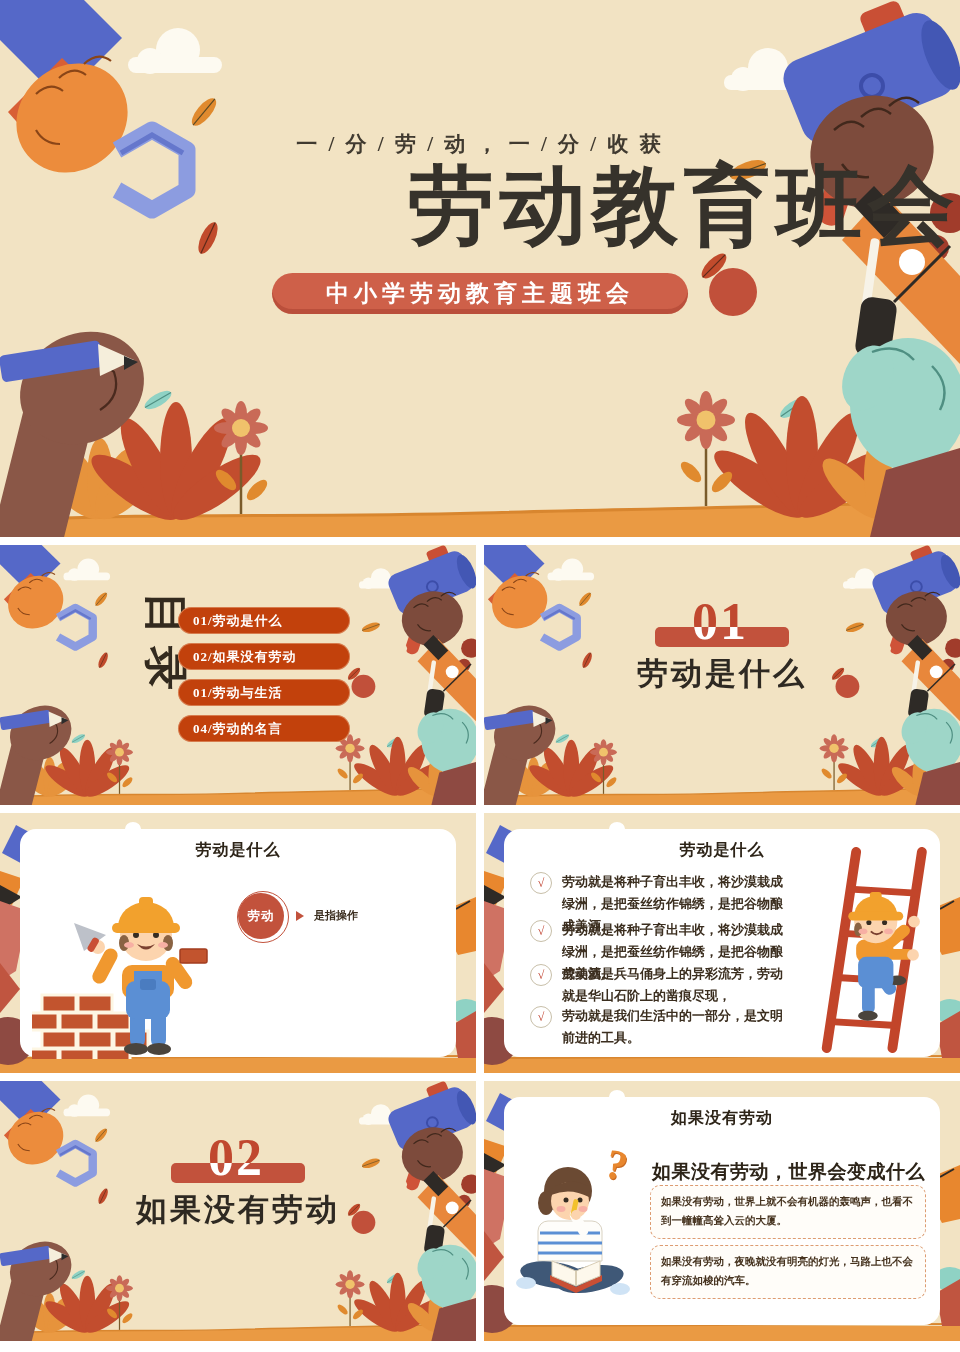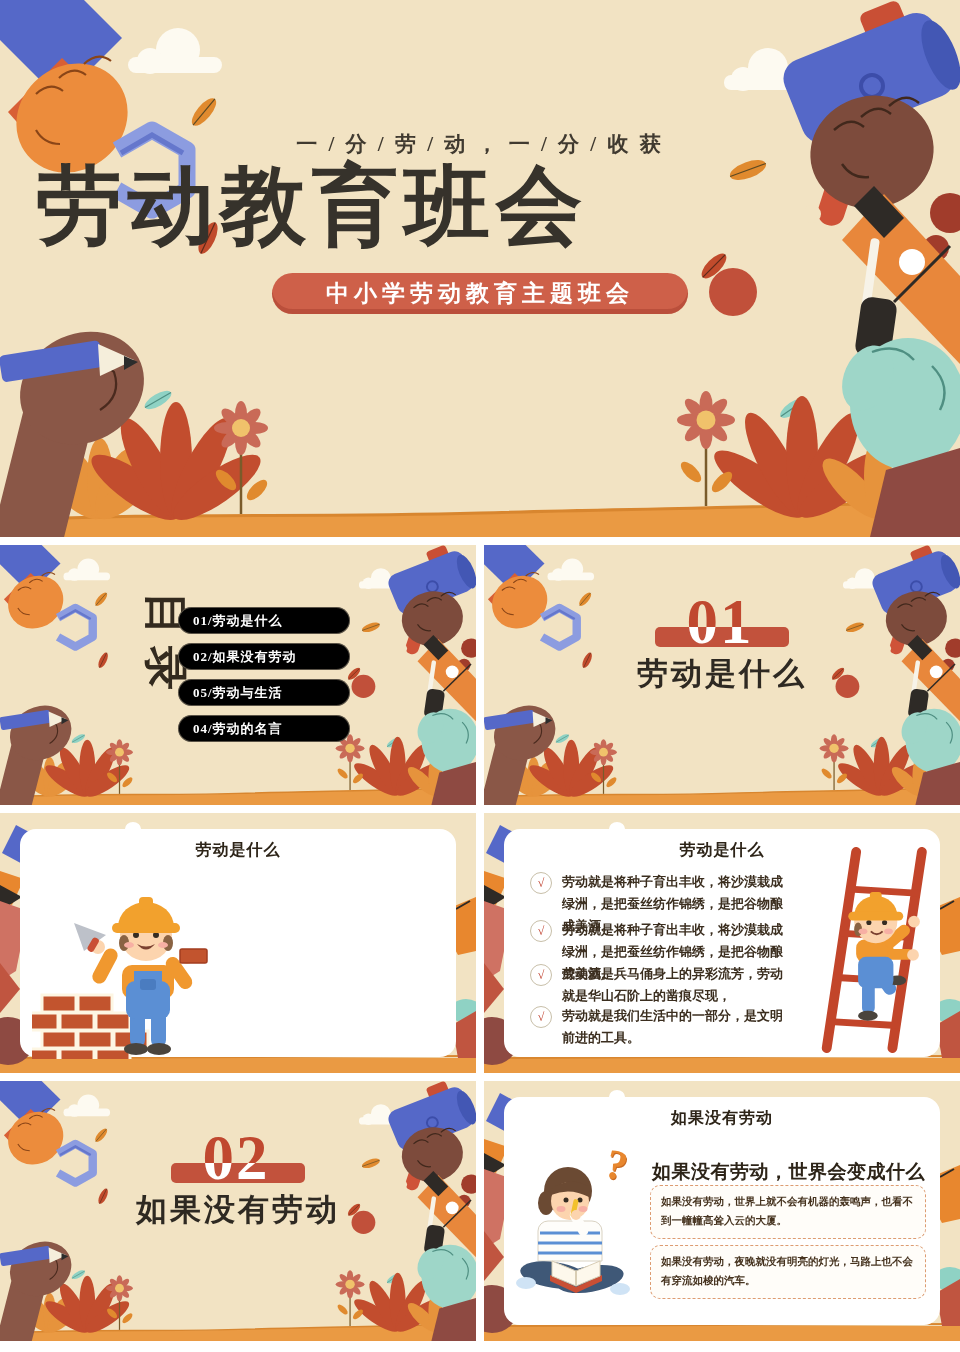--- a/index.html
+++ b/index.html
@@ -13,42 +13,42 @@
   #s5{left:484px;top:813px;width:476px;height:260px;}
   #s6{left:0;top:1081px;width:476px;height:260px;}
   #s7{left:484px;top:1081px;width:476px;height:260px;}
   .bg{position:absolute;inset:0;z-index:0;}
   .bg svg{position:absolute;inset:0;width:100%;height:100%;display:block;}
   .fg{position:absolute;inset:0;z-index:2;}
 
   
   .cover-tagline{position:absolute;left:0;right:0;top:130px;text-align:center;
     font-size:21px;letter-spacing:3px;color:#403a30;}
-  .cover-title{position:absolute;left:0;right:0;top:156px;text-align:left;
+  .cover-title{position:absolute;left:0;right:0;top:156px;text-align:right;
     font-size:86px;line-height:100px;letter-spacing:6px;color:#36322b;font-weight:900;padding-left:36px;}
   .cover-pill{position:absolute;left:50%;top:273px;transform:translateX(-50%);
     background:#ce6049;color:#fff;font-size:23px;letter-spacing:5px;
     padding:5px 54px;border-radius:22px;white-space:nowrap;
     box-shadow:inset 0 -5px 0 rgba(140,40,25,.30);}
 
   
   .toc-heading{position:absolute;left:90px;top:75px;width:150px;height:52px;
     transform:rotate(90deg);font-size:44px;letter-spacing:10px;text-align:center;
     color:#332a1e;font-weight:900;line-height:52px;}
-  .toc-pill{position:absolute;left:178px;width:172px;height:27px;background:#000000;
+  .toc-pill{position:absolute;left:178px;width:172px;height:27px;background:#c2410c;
     border-radius:14px;color:#fff;font-size:13px;letter-spacing:1px;
     line-height:27px;padding-left:15px;box-sizing:border-box;
     box-shadow:inset 0 0 0 1px rgba(255,235,200,.35);}
   .toc-pill.p1{top:62px;} .toc-pill.p2{top:98px;} .toc-pill.p3{top:134px;} .toc-pill.p4{top:170px;}
 
   
   .section-block{position:absolute;left:0;right:0;top:52px;height:104px;text-align:center;}
   .sec-bar{position:absolute;left:50%;top:30px;transform:translateX(-50%);
     width:134px;height:20px;background:#c2523c;border-radius:5px;}
-  .sec-num{position:absolute;left:0;right:4px;top:0;font-size:63px;line-height:50px;
+  .sec-num{position:absolute;left:0;right:4px;top:0;font-size:52px;line-height:50px;
     font-weight:900;letter-spacing:2px;}
   .sec-num.red{color:#c0482f;clip-path:inset(0 0 40% 0);}
   .sec-num.white{color:#ffffff;clip-path:inset(60% 0 0 0);}
   .sec-title{position:absolute;left:0;right:0;top:56px;font-size:31px;font-weight:900;
     letter-spacing:3px;color:#2e2922;}
 
   
   .card{position:absolute;left:20px;right:20px;top:16px;bottom:16px;background:#ffffff;
     border-radius:16px;z-index:1;}
   .card::before{content:"";position:absolute;left:24%;top:-7px;width:16px;height:14px;
@@ -409,21 +409,21 @@
       <ellipse cx="868" cy="378" rx="24" ry="34" transform="rotate(24 868 378)" fill="#9ed6c8"></ellipse>
       <path d="M872,352 q26,-10 42,8 M932,366 q20,20 8,44" stroke="#4f8f82" stroke-width="2.4" fill="none"></path>
       <polygon points="886,470 960,448 960,537 870,537" fill="#8e4a42"></polygon>
     </g>
   </svg>
 </div>
     <div class="fg">
       <div class="toc-heading">目录</div>
       <div class="toc-pill p1">01/劳动是什么</div>
       <div class="toc-pill p2">02/如果没有劳动</div>
-      <div class="toc-pill p3">05/劳动与生活</div>
+      <div class="toc-pill p3">01/劳动与生活</div>
       <div class="toc-pill p4">04/劳动的名言</div>
     </div>
   </div>
 
   <div class="slide" id="s3">
     <div class="bg">
   <svg viewBox="0 0 960 537" preserveAspectRatio="none">
     <rect width="960" height="537" fill="#f2e3c3"></rect>
 
     <path d="M0,521 C160,512 300,518 480,513 C660,508 820,507 960,500 L960,537 L0,537 Z" fill="#ea9a43"></path>
@@ -647,20 +647,25 @@
             <ellipse cx="131" cy="82" rx="5" ry="3" fill="#f7b0a4"></ellipse>
           <path d="M105,81 q9,11 18,0 q-9,5 -18,0 Z" fill="#7a4030"></path>
           <path d="M86,64 a28,25 0 0 1 56,0 Z" fill="#f2a12d"></path>
           <rect x="80" y="60" width="68" height="10" rx="5" fill="#f2a12d"></rect>
           <rect x="107" y="34" width="14" height="13" rx="4" fill="#f2a12d"></rect>
           <polygon points="42,60 74,72 52,88" fill="#bdc1c9"></polygon>
           <rect x="58" y="74" width="7" height="15" rx="3" transform="rotate(30 61 81)" fill="#c94f35"></rect>
           <rect x="148" y="86" width="27" height="14" rx="2" fill="#c2542e" stroke="#a33d1f" stroke-width="1.5"></rect>
         </g>
       </svg>
+      <div class="point-row r1">
+        <div class="point-badge">劳动</div>
+        <div class="point-arrow"></div>
+        <div class="point-desc">是指操作</div>
+      </div>
     </div>
   </div>
 
   <div class="slide" id="s5">
     <div class="bg">
   <svg viewBox="0 0 476 260" preserveAspectRatio="none">
     <rect width="476" height="260" fill="#f2e3c3"></rect>
     <rect y="245" width="476" height="15" fill="#ea9a43"></rect>
     <line x1="0" y1="245" x2="476" y2="243" stroke="#d8862f" stroke-width="2"></line>
     <g>

